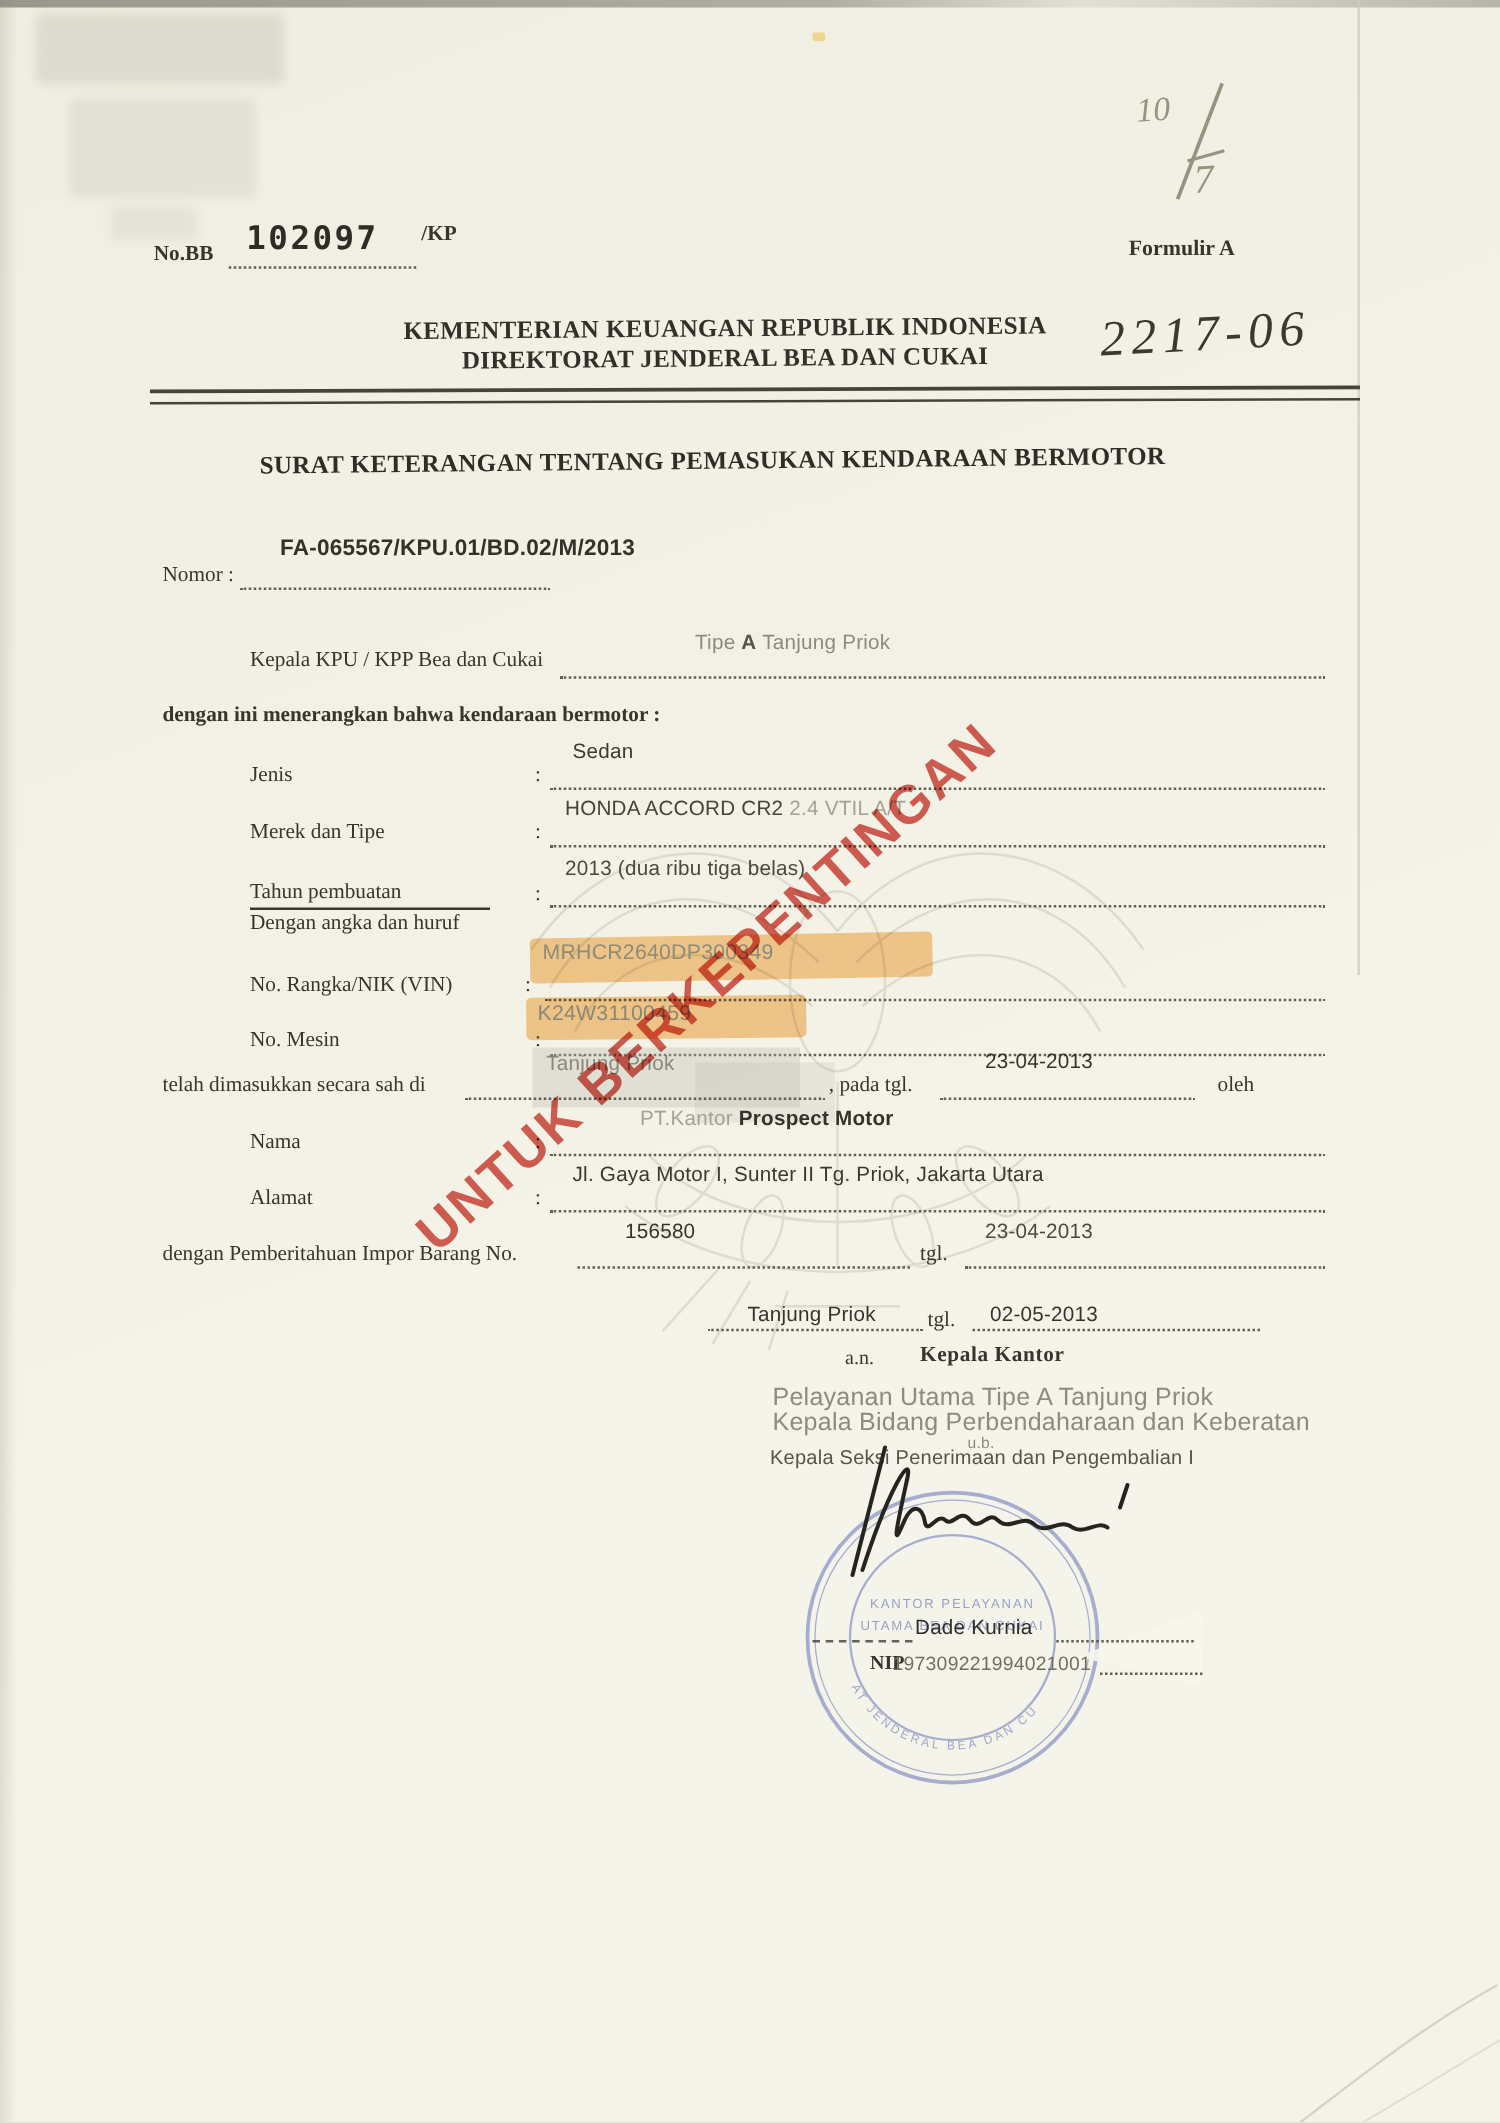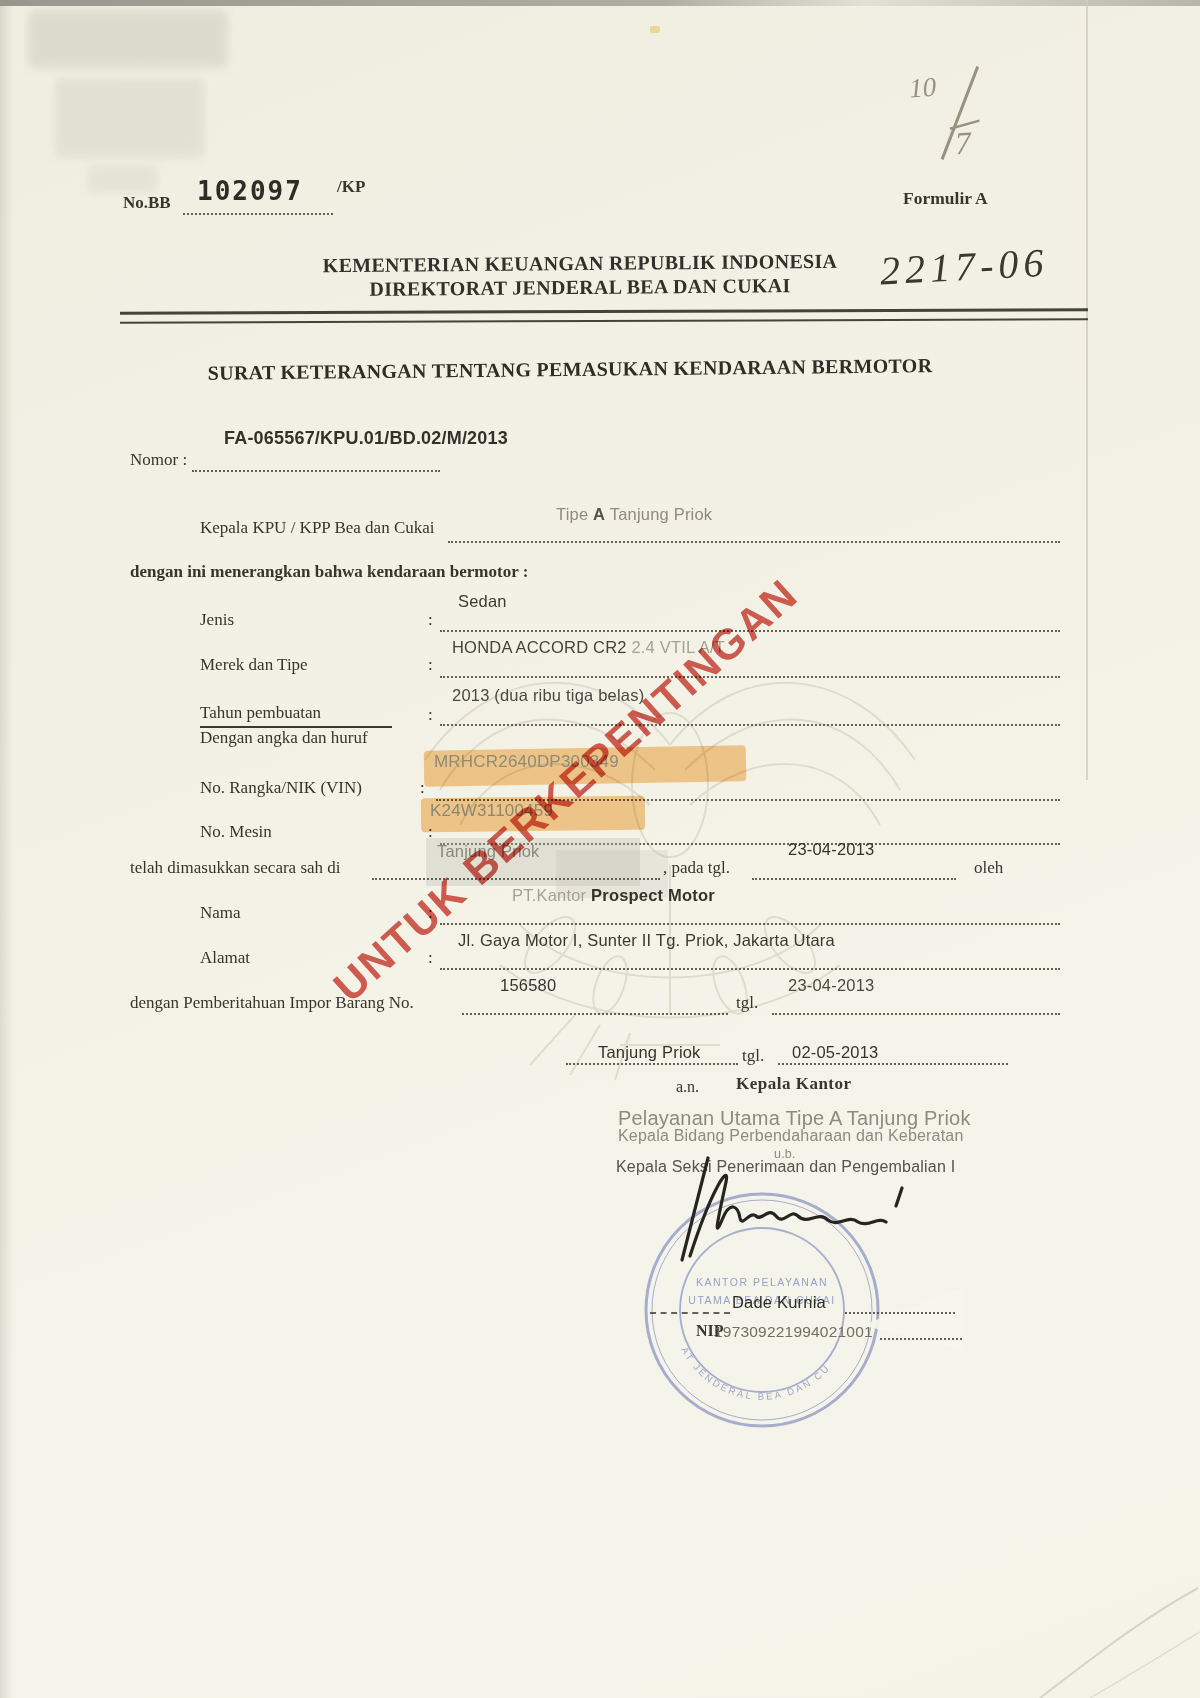--- a/index.html
+++ b/index.html
@@ -169,21 +169,21 @@
 
   <div class="dl" style="left:566px;top:1063px;width:172px;"></div>
   <span class="abs val" style="left:598px;top:1043px;color:#35332c;">Tanjung Priok</span>
   <span class="abs lbl" style="left:742px;top:1046px;">tgl.</span>
   <div class="dl" style="left:778px;top:1063px;width:230px;"></div>
   <span class="abs val" style="left:792px;top:1043px;color:#35332c;">02-05-2013</span>
 
   <span class="abs lbl" style="left:676px;top:1078px;font-size:16px;">a.n.</span>
   <span class="abs lbl b" style="left:736px;top:1074px;font-size:17px;letter-spacing:.5px;">Kepala Kantor</span>
   <span class="abs val gray" style="left:618px;top:1107px;font-size:20px;">Pelayanan Utama Tipe A Tanjung Priok</span>
-  <span class="abs val gray" style="left:618px;top:1127px;font-size:16px;">Kepala Bidang Perbendaharaan dan Keberatan</span>
+  <span class="abs val gray" style="left:618px;top:1127px;font-size:20px;">Kepala Bidang Perbendaharaan dan Keberatan</span>
   <span class="abs val gray" style="left:774px;top:1147px;font-size:12.5px;">u.b.</span>
   <span class="abs val" style="left:616px;top:1158px;font-size:16px;color:#565349;">Kepala Seksi Penerimaan dan Pengembalian I</span>
 
   <svg class="abs" style="left:634px;top:1182px;" width="256" height="256" viewBox="0 0 256 256">
     <g stroke="rgba(88,102,178,.5)" fill="none">
       <circle cx="128" cy="128" r="116" stroke-width="3"></circle>
       <circle cx="128" cy="128" r="110" stroke-width="1"></circle>
       <circle cx="128" cy="128" r="82" stroke-width="1.8"></circle>
     </g>
     <text x="128" y="104" text-anchor="middle" font-family="Liberation Sans,sans-serif" font-size="10.5" letter-spacing="1.5" fill="rgba(88,102,178,.6)">KANTOR PELAYANAN</text>

